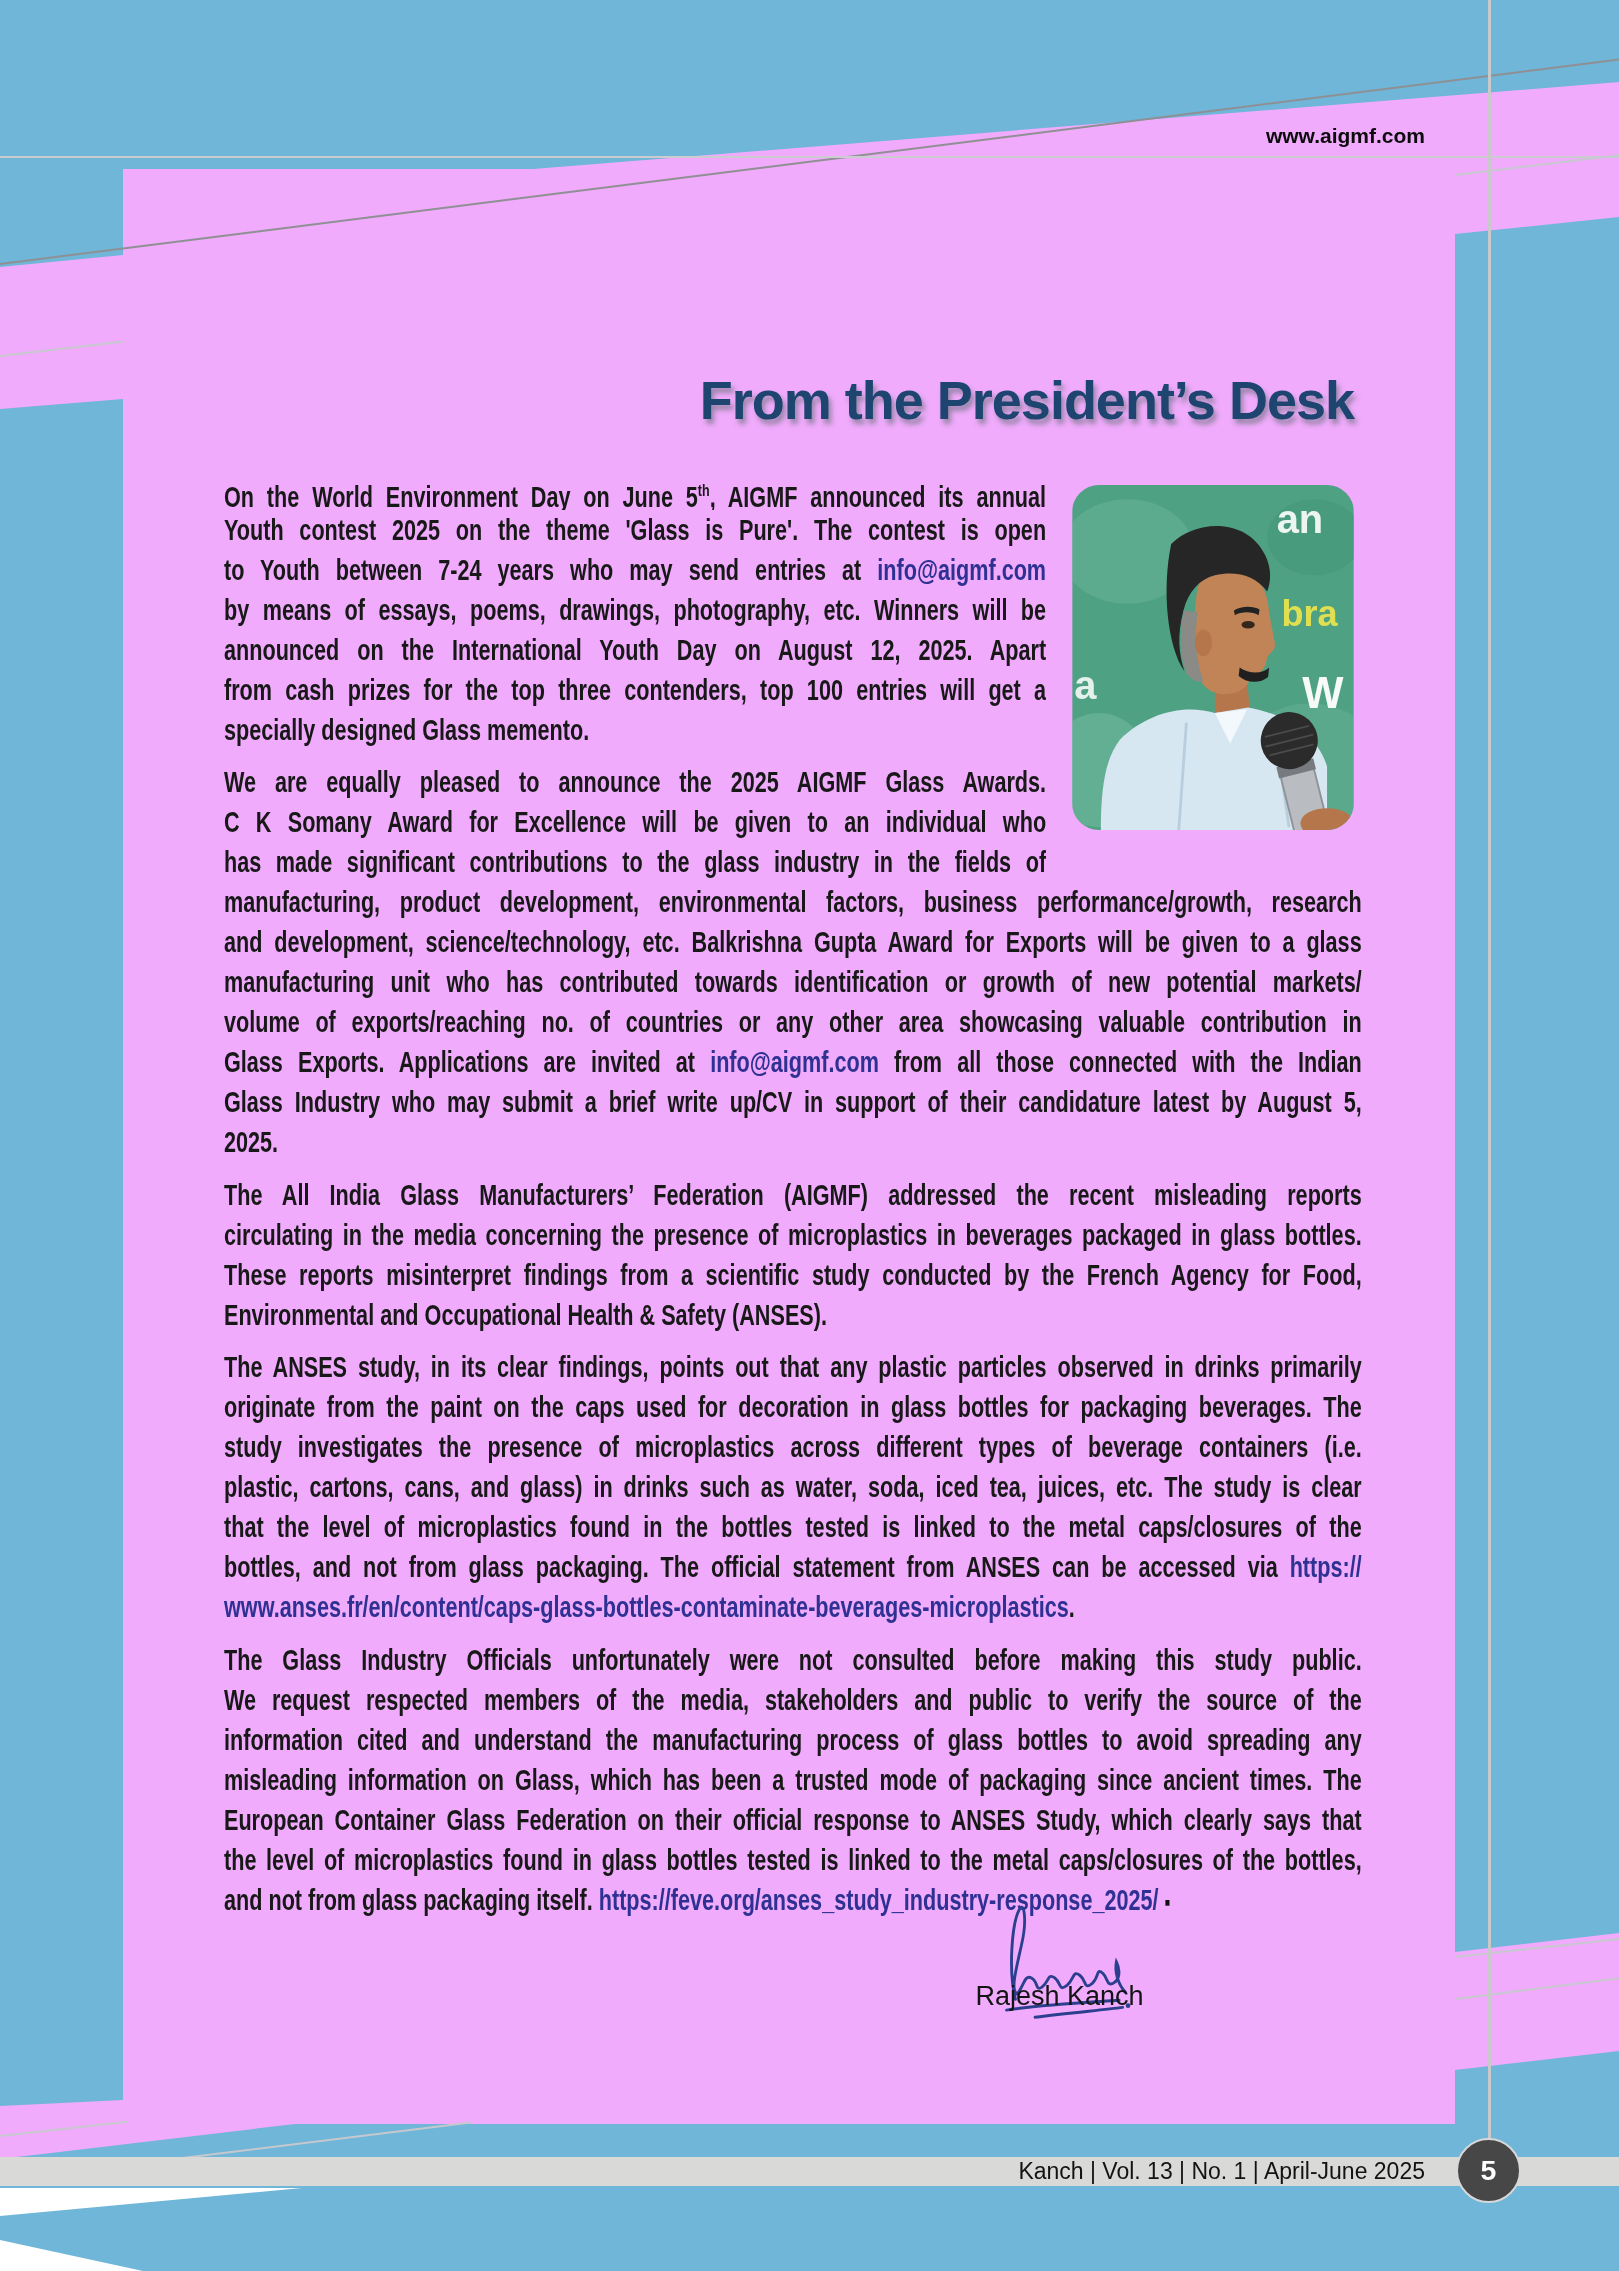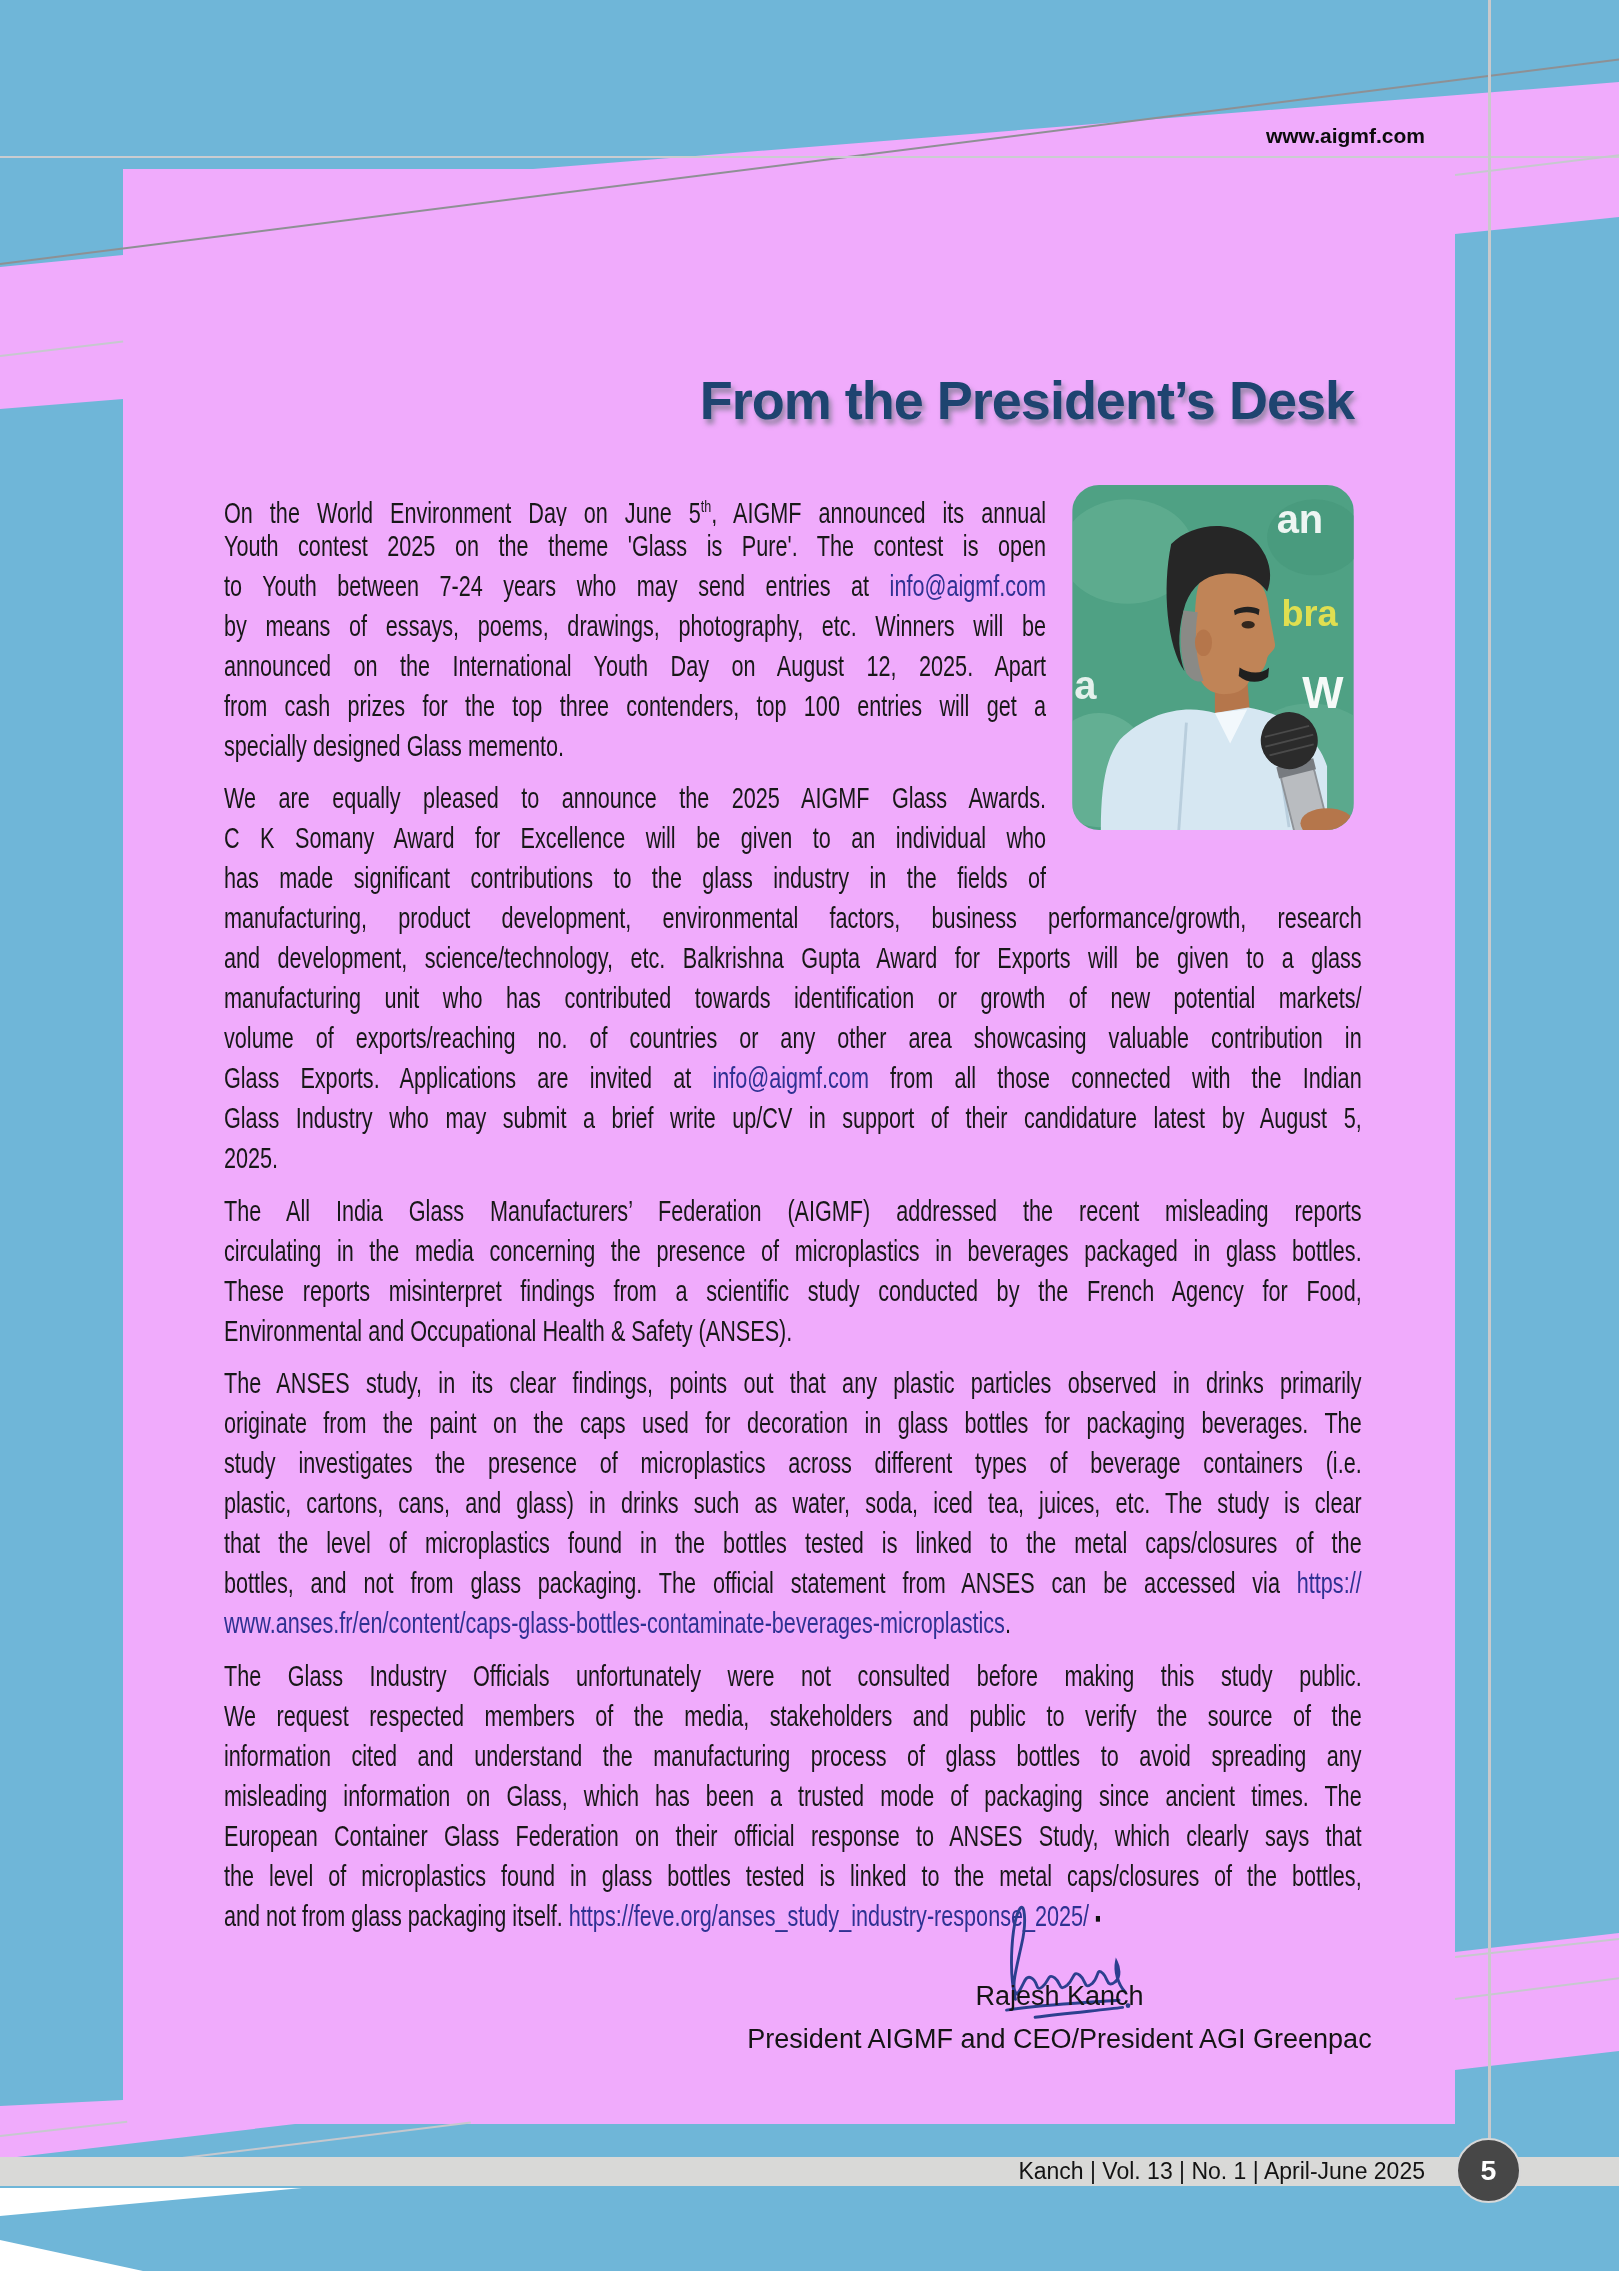--- a/index.html
+++ b/index.html
@@ -21,21 +21,21 @@
   .hair.lite{background:#c6c8ce;}
   .hline-b{position:absolute;left:0;top:156px;width:1620px;height:1.9px;background:#caccd0;}
   .vline{position:absolute;left:1488px;top:0;width:2.9px;height:2140px;background:#c9c9cc;}
   
   .site-url{position:absolute;top:124px;right:195px;font-size:21px;font-weight:bold;color:#0c0c0c;}
   .page-title{
     position:absolute;top:369px;right:266px;font-size:54px;font-weight:bold;color:#1e4470;
     letter-spacing:-1px;text-shadow:2.9px 4.8px 5.7px rgba(108,114,126,0.65);white-space:nowrap;text-align:right;
   }
   
-  .bodytext{position:absolute;left:224px;top:486px;width:1138px;color:#181818;font-size:30px;line-height:40px;}
+  .bodytext{position:absolute;left:224px;top:470px;width:1138px;color:#181818;font-size:30px;line-height:40px;font-weight:bold;}
   .para{margin:0 0 12.4px 0;}
   .line{
     width:1579px;height:40px;overflow:hidden;
     transform:scaleX(0.7205);transform-origin:0 0;
     text-align:justify;text-align-last:justify;white-space:normal;
   }
   .line.narrow{width:1141px;}
   .line.last{text-align-last:left;}
   .lnk{color:#2e3192;}
   .sup{vertical-align:super;font-size:58%;}
@@ -170,21 +170,20 @@
     <g stroke="#2c3f8f" stroke-width="3.2" fill="none" stroke-linecap="round">
       <path d="M34,128 C26,96 30,44 38,28 C44,16 47,40 41,66 C35,94 28,118 36,122"></path>
       <path d="M36,122 C44,112 44,100 52,104 C60,108 56,120 64,114 C72,108 70,98 78,104 C86,110 82,120 92,112 C100,105 98,95 106,101 C114,107 110,118 120,110 C128,103 124,92 132,99 C138,105 136,116 146,108"></path>
       <path d="M146,108 C152,102 150,92 147,86 C145,96 148,110 157,120"></path>
       <path d="M24,140 C70,133 122,131 150,129"></path>
       <path d="M56,148 C94,143 132,140 154,137"></path>
     </g>
     <circle cx="160" cy="135" r="2.6" fill="#2c3f8f"></circle>
   </svg>
   <div class="sig-name">Rajesh Kanch</div>
-  <div class="sig-role">President AIGMF and CEO/President AGI Greenpac</div>
 
   <div class="footer-strip"></div>
   <div class="footer-text">Kanch | Vol. 13 | No. 1 | April-June 2025</div>
   <div class="page-circle">
     <span>5</span>
   </div>
 
 </div>
 
 

